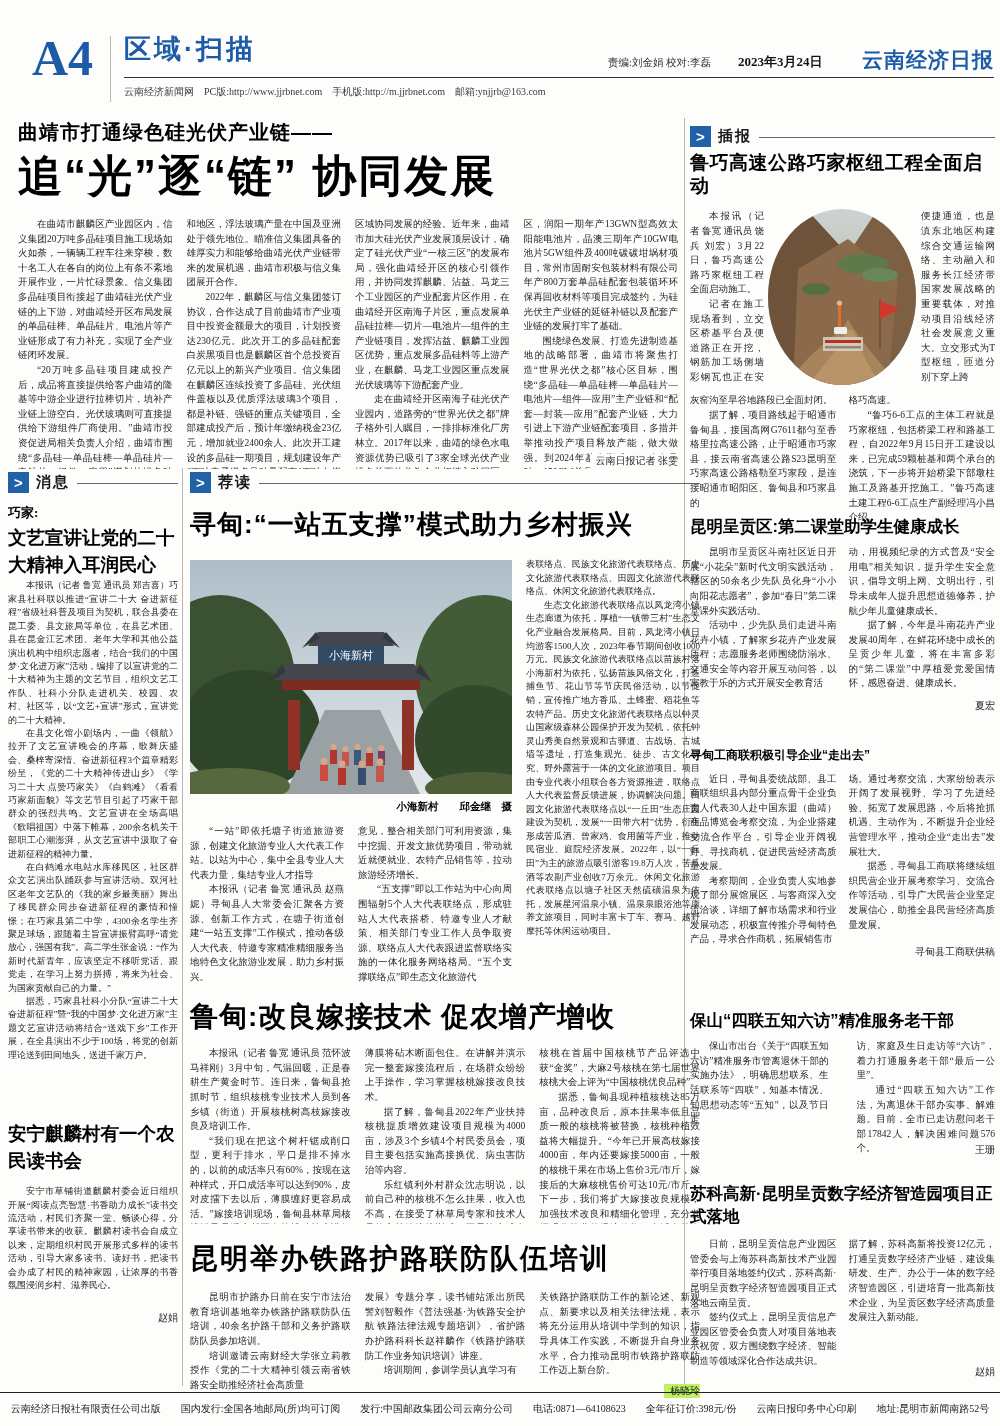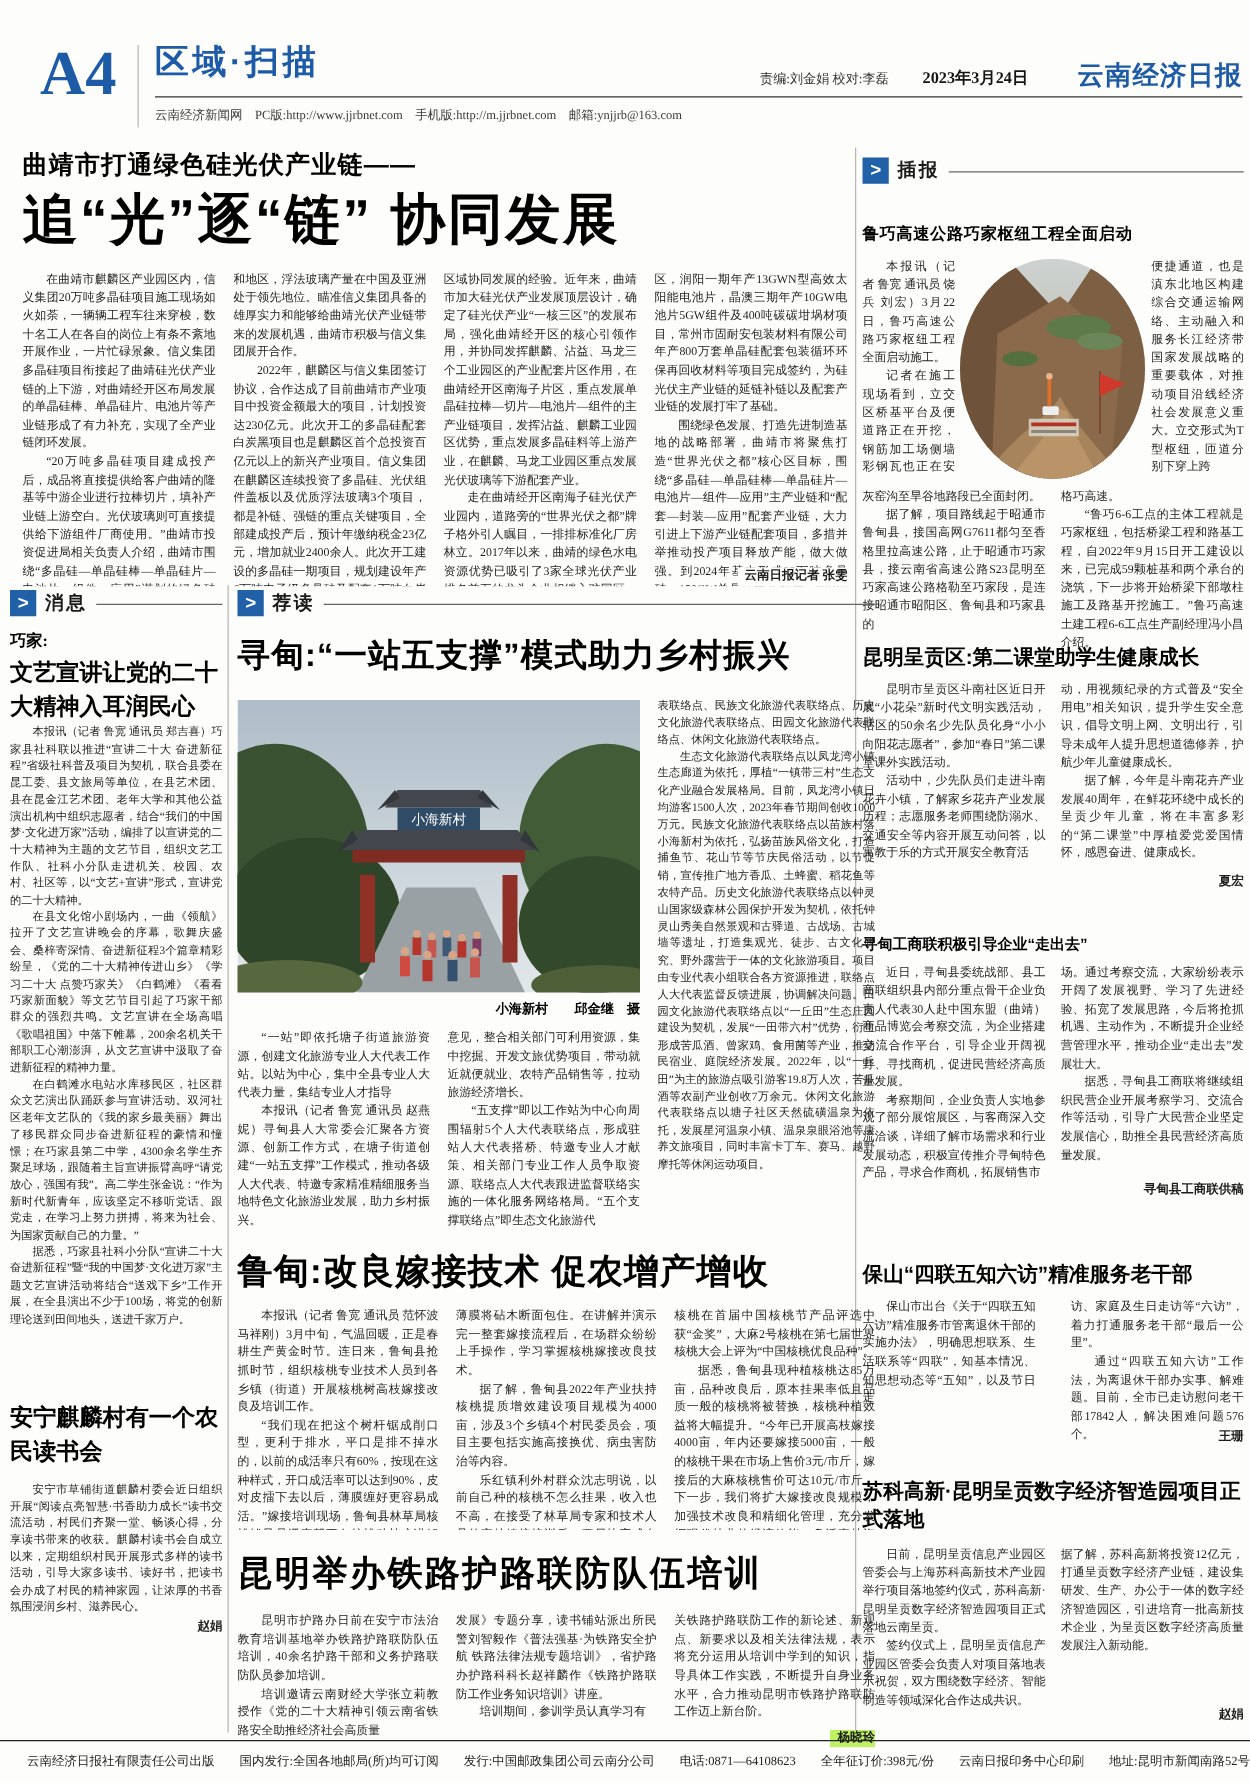--- a/index.html
+++ b/index.html
@@ -7,21 +7,21 @@
         font-family:"Liberation Serif","DejaVu Serif",serif;color:#141414}
   .abs{position:absolute}
   .hd{font-family:"Liberation Sans","DejaVu Sans",sans-serif;font-weight:bold;color:#000;line-height:1.22}
   .blue{color:#1d5ba6}
   .vline{position:absolute;width:1px;background:#b9b6b0}
   .hline{position:absolute;height:1px;background:#444}
   .cols{display:flex}
   .col{text-align:justify;overflow:hidden;font-size:9.5px;line-height:14.6px;color:#1d1d1d}
   .col p{margin:0;text-indent:2em}
   .col p.cont{text-indent:0}
-  .sig{text-align:right;font-weight:bold;font-size:10px;margin-top:3px}
+  .sig{text-align:right;font-weight:normal;font-size:10px;margin-top:19px}
   .sec-head{display:flex;align-items:center;gap:7px}
   .sec-box{width:21px;height:21px;background:#2161a8;display:flex;align-items:center;justify-content:center;
            color:#fff;font-weight:bold;font-size:15px;font-family:"Liberation Sans",sans-serif;flex:0 0 auto}
   .sec-label{font-size:15px;font-weight:bold;color:#1a1a1a;font-family:"Liberation Sans",sans-serif;letter-spacing:2px}
   .sec-rule{flex:1;height:1px;background:#666;margin-top:2px}
   .caption{font-weight:bold;font-size:10.5px;text-align:right;color:#000}
   .smallmeta{font-size:10px;color:#333}
 </style>
 </head>
 <body>
@@ -67,21 +67,21 @@
       </div>
     </div>
   </div>
 
   <div class="abs" style="left:690px;top:126px;width:305px">
     <div class="sec-head">
       <div class="sec-box">&gt;</div>
       <div class="sec-label">插报</div>
       <div class="sec-rule"></div>
     </div>
-    <div class="hd" style="font-size:13px;letter-spacing:0.5px;margin-top:32px">鲁巧高速公路巧家枢纽工程全面启动</div>
+    <div class="hd" style="font-size:19px;letter-spacing:0.5px;margin-top:4px">鲁巧高速公路巧家枢纽工程全面启动</div>
 
     <div style="display:flex;gap:4px;margin-top:12px;height:176px">
       <div class="col" style="width:74px;flex:0 0 auto">
           <p>本报讯（记者 鲁宽 通讯员 饶兵 刘宏）3月22日，鲁巧高速公路巧家枢纽工程全面启动施工。</p>
           <p>记者在施工现场看到，立交区桥基平台及便道路正在开挖，钢筋加工场侧墙彩钢瓦也正在安装中，石</p>
         </div>
       <div style="width:149px;flex:0 0 auto">
         <svg width="149" height="176" viewBox="0 0 149 176">
           <defs>
             <clipPath id="cp">
@@ -326,15 +326,15 @@
     <div class="hd" style="font-size:18.5px;line-height:1.45;margin-top:14px">安宁麒麟村有一个农民读书会</div>
     <div class="col" style="margin-top:10px;height:208px;position:relative;font-size:9px;line-height:13.4px">
       <div>
           <p>安宁市草铺街道麒麟村委会近日组织开展“阅读点亮智慧·书香助力成长”读书交流活动，村民们齐聚一堂、畅谈心得，分享读书带来的收获。麒麟村读书会自成立以来，定期组织村民开展形式多样的读书活动，引导大家多读书、读好书，把读书会办成了村民的精神家园，让浓厚的书香氛围浸润乡村、滋养民心。</p>
         </div>
       <div class="sig">赵娟</div>
     </div>
   </div>
 
   <div class="hline" style="left:0;top:1392px;width:1000px;background:#222"></div>
-  <div class="abs" style="left:0;top:1402px;width:1000px;text-align:right;font-size:10px;color:#222">云南经济日报社有限责任公司出版　　国内发行:全国各地邮局(所)均可订阅　　发行:中国邮政集团公司云南分公司　　电话:0871—64108623　　全年征订价:398元/份　　云南日报印务中心印刷　　地址:昆明市新闻南路52号</div>
+  <div class="abs" style="left:0;top:1402px;width:1000px;text-align:center;font-size:10px;color:#222">云南经济日报社有限责任公司出版　　国内发行:全国各地邮局(所)均可订阅　　发行:中国邮政集团公司云南分公司　　电话:0871—64108623　　全年征订价:398元/份　　云南日报印务中心印刷　　地址:昆明市新闻南路52号</div>
 
 </div>
 
 </body></html>

